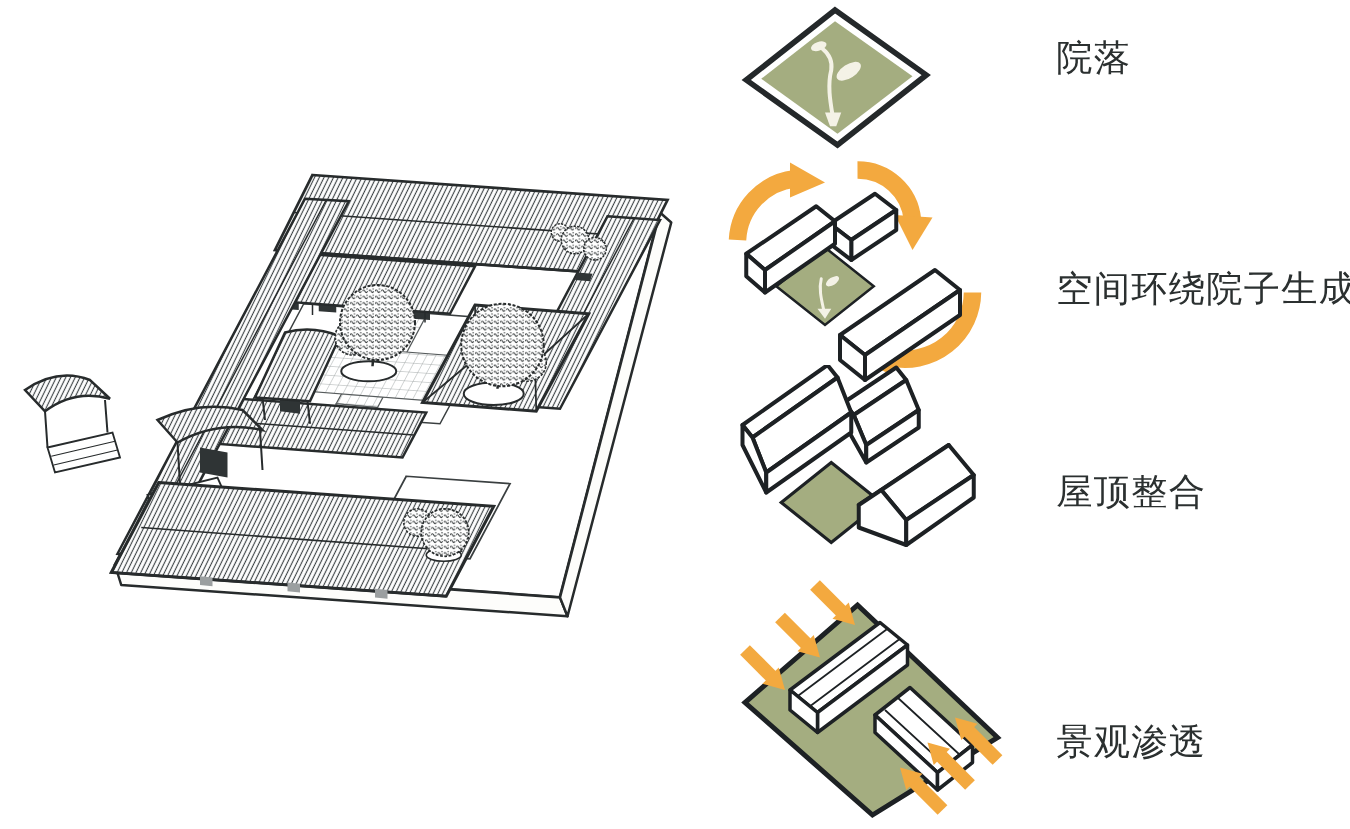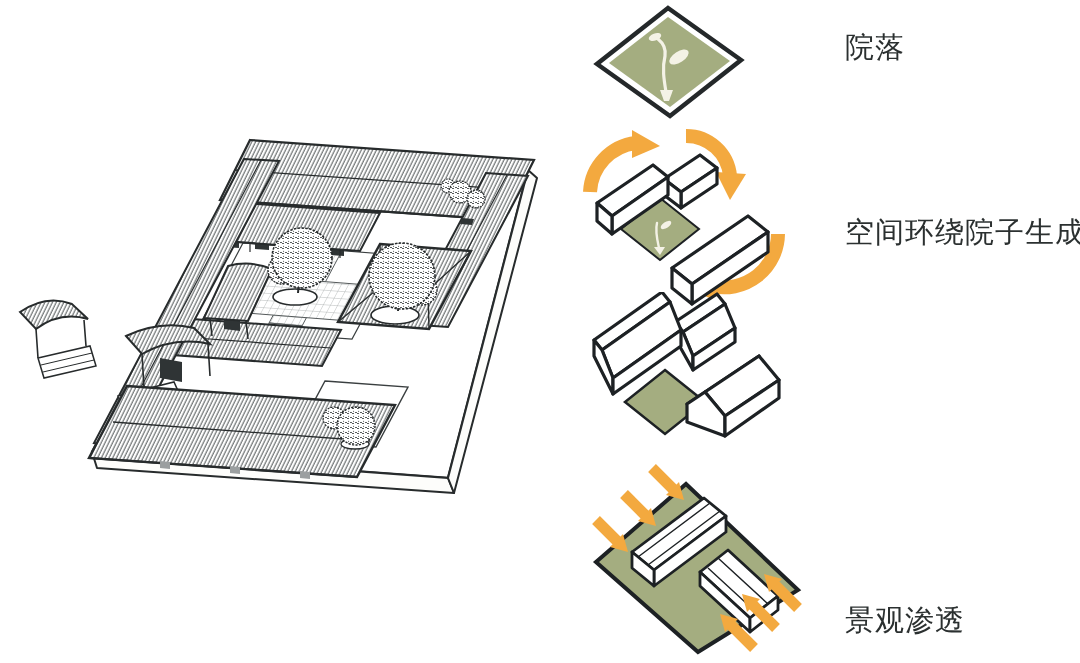--- a/index.html
+++ b/index.html
@@ -8,21 +8,21 @@
     background:var(--background,#fff);
     font-family:"Liberation Serif","DejaVu Serif",serif;
     border-radius:23px;
   }
   .abs{position:absolute;}
   .stage-label{
     position:absolute;left:845px;
     font-size:29px;line-height:40px;letter-spacing:1px;
     color:var(--label-text,#2b3030);white-space:nowrap;
   }
-  .l1{top:27px;} .l2{top:212px;} .l3{top:374px;} .l4{top:600px;}
+  .l1{top:27px;} .l2{top:212px;} .l3{top:374px;} .l4{top:574px;}
   svg{display:block;}
 </style>
 </head>
 <body>
 
 <div class="canvas">
 
   <svg class="abs" style="left:10px;top:100px" width="570" height="450" viewBox="0 0 570 450">
     <defs>
       <pattern id="hat" width="3.4" height="9" patternUnits="userSpaceOnUse" patternTransform="rotate(26)">
@@ -225,15 +225,16 @@
         <polygon points="138,152 156,157 143,170" stroke="none"></polygon>
       <line x1="171" y1="143" x2="194" y2="166" stroke-width="11"></line>
         <polygon points="160,132 178,137 165,150" stroke="none"></polygon>
       <line x1="193" y1="123" x2="216" y2="146" stroke-width="11"></line>
         <polygon points="182,112 200,117 187,130" stroke="none"></polygon>
     </g>
   </svg>
 
   <div class="stage-label l1">院落</div>
   <div class="stage-label l2">空间环绕院子生成</div>
+  <div class="stage-label l3">屋顶整合</div>
   <div class="stage-label l4">景观渗透</div>
 
 </div>
 
 </body></html>

